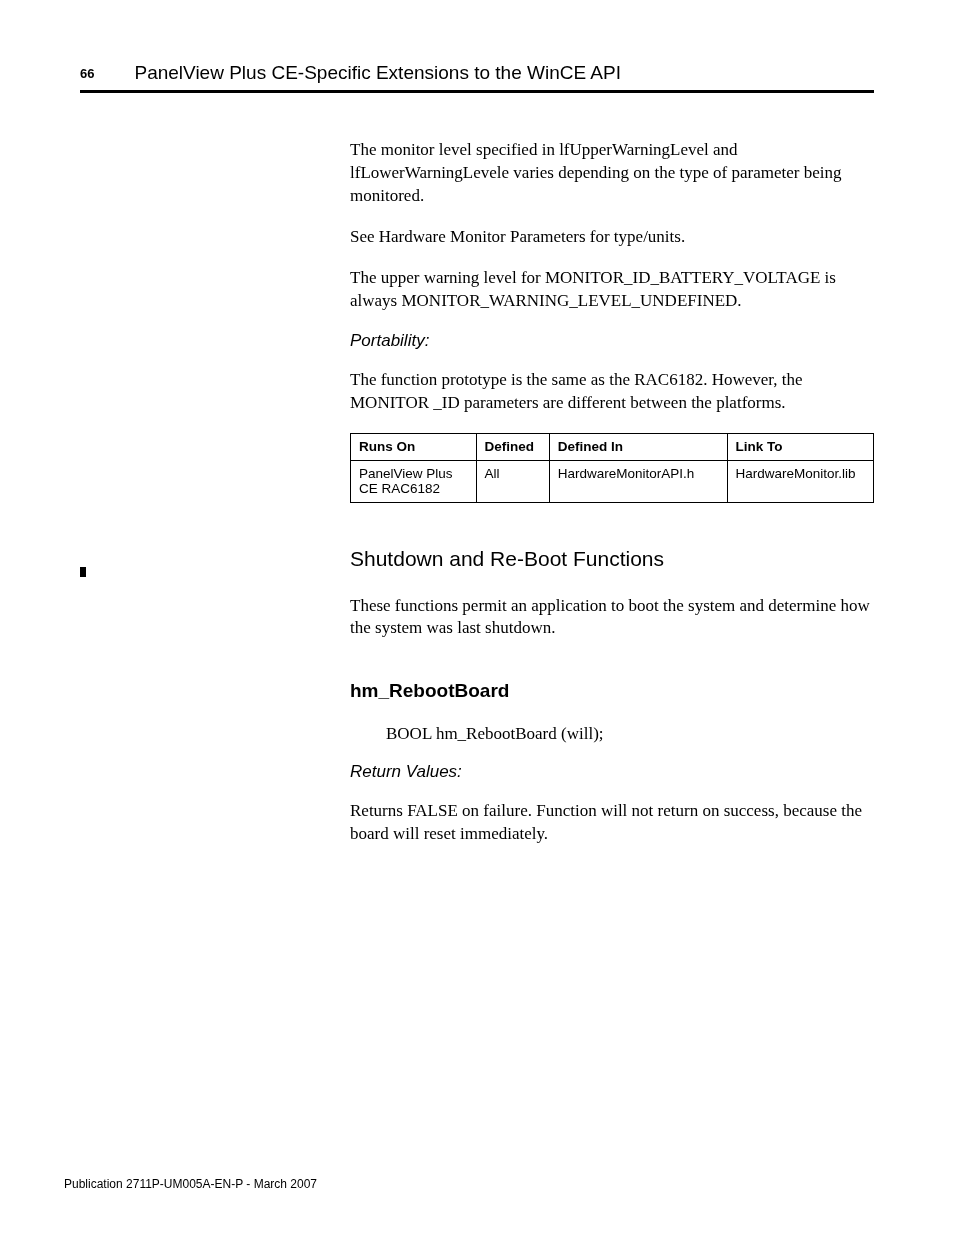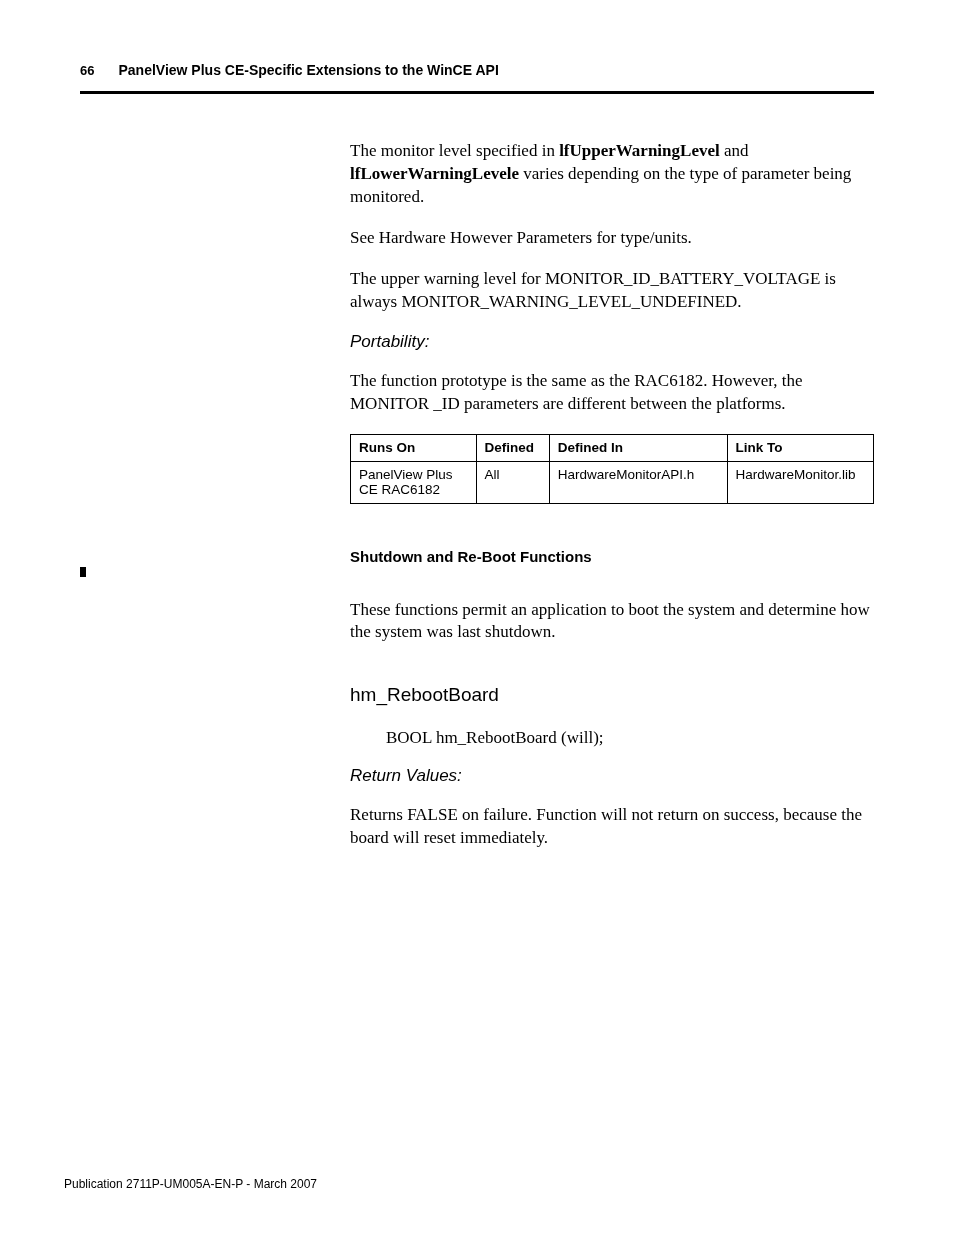--- a/index.html
+++ b/index.html
@@ -8,48 +8,47 @@
       height: 1235px;
       background: #fff;
       font-family: Georgia, 'Times New Roman', serif;
       color: #000;
       position: relative;
     }
     .page { padding: 62px 80px 40px 80px; }
     .header-row {
       display: flex;
       align-items: center;
-      gap: 24px;
-      margin-bottom: 13px;
+      gap: 40px;
+      margin-bottom: 6px;
     }
     .page-number {
       font-family: "Helvetica Neue", Arial, sans-serif;
       font-weight: bold;
       font-size: 13px;
     }
     .header-title {
       font-family: "Helvetica Neue", Arial, sans-serif;
-      font-size: 14px;
-      font-weight: bold;
+      font-size: 19px;
     }
     .header-rule {
       border: none;
       border-top: 3px solid #000;
       margin-bottom: 46px;
     }
     .content {
       margin-left: 270px;
       max-width: 524px;
     }
     .para {
       font-size: 17px;
       line-height: 1.35;
       margin-bottom: 18px;
     }
-    .para .bold { font-weight: bold; font-family: Georgia, serif; }
+    .para .bold { font-weight: normal; font-family: Georgia, serif; }
     .subhead-italic {
       font-family: "Helvetica Neue", Arial, sans-serif;
       font-style: italic;
       font-size: 17px;
       margin-bottom: 18px;
     }
     table.req {
       border-collapse: collapse;
       width: 100%;
       font-family: "Helvetica Neue", Arial, sans-serif;
@@ -62,28 +61,28 @@
       padding: 5px 8px 6px 8px;
       text-align: left;
       vertical-align: top;
     }
     table.req th {
       font-weight: bold;
       font-family: "Helvetica Neue", Arial, sans-serif;
     }
     .section-heading {
       font-family: "Helvetica Neue", Arial, sans-serif;
-      font-weight: bold;
-      font-size: 15px;
+      font-weight: normal;
+      font-size: 21px;
       margin-top: 44px;
-      margin-bottom: 34px;
+      margin-bottom: 24px;
     }
     .subsection-heading {
       font-family: "Helvetica Neue", Arial, sans-serif;
-      font-weight: normal;
+      font-weight: bold;
       font-size: 19px;
       margin-top: 40px;
       margin-bottom: 22px;
     }
     .code-proto {
       font-size: 17px;
       margin: 18px 0 18px 36px;
     }
     .change-bar {
       position: absolute;
@@ -116,21 +115,21 @@
   <hr class="header-rule">
 
   <div class="change-bar"></div>
 
   <div class="content">
 
     <p class="para">
       <span>The monitor level specified in </span><span class="bold">lfUpperWarningLevel</span><span> and </span><span class="bold">lfLowerWarningLevele</span><span> varies depending on the type of parameter being monitored.</span>
     </p>
 
-    <p class="para">See Hardware However Parameters for type/units.</p>
+    <p class="para">See Hardware Monitor Parameters for type/units.</p>
 
     <p class="para">The upper warning level for MONITOR_ID_BATTERY_VOLTAGE is always MONITOR_WARNING_LEVEL_UNDEFINED.</p>
 
 
     <p class="subhead-italic">Portability:</p>
 
     <p class="para">The function prototype is the same as the RAC6182. However, the MONITOR _ID parameters are different between the platforms.</p>
 
 
     <table class="req">

